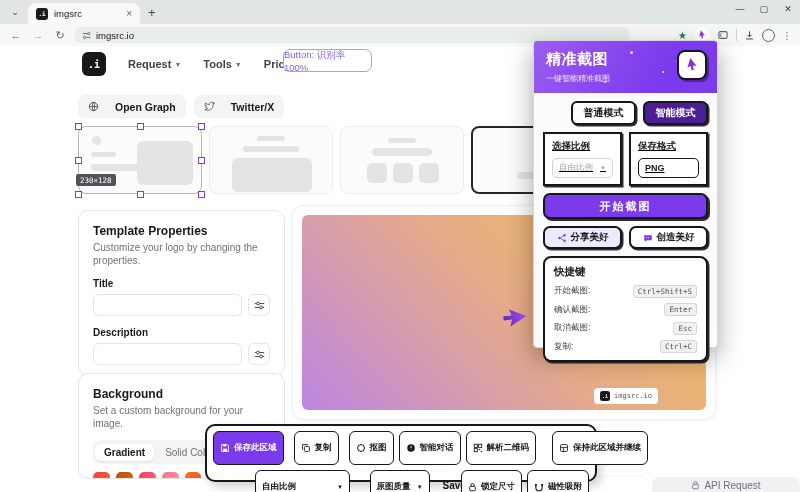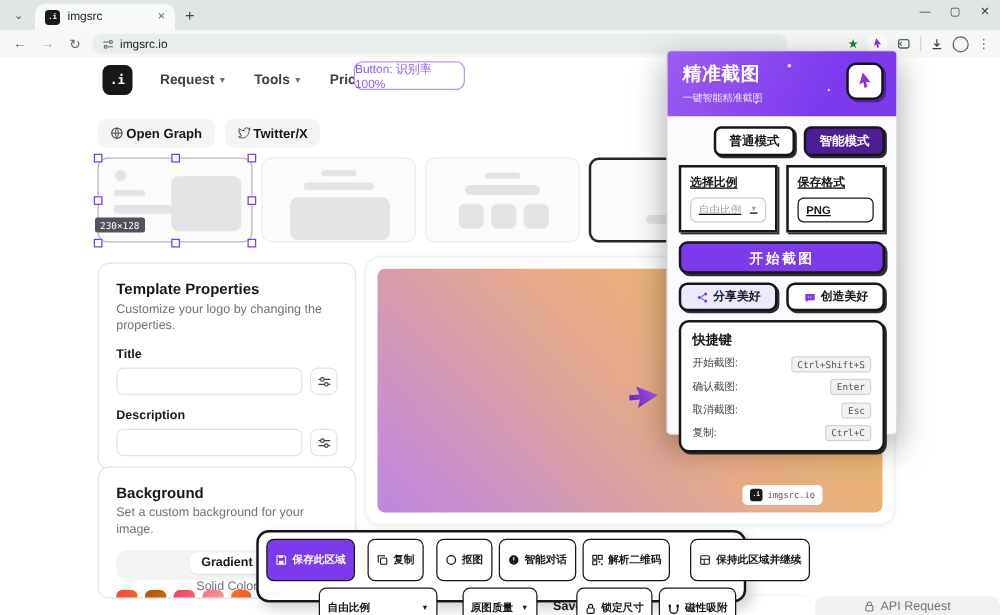--- a/index.html
+++ b/index.html
@@ -30,21 +30,21 @@
 
   
   .site { position:absolute; left:0; top:46px; width:800px; height:446px; background:#fff; }
   .site-header { position:absolute; left:82px; top:6px; display:flex; align-items:center; gap:22px; }
   .logo { width:24px; height:24px; background:#18181b; border-radius:6px; color:#fff; font-weight:bold; font-size:10px; display:flex; align-items:center; justify-content:center; font-family:"DejaVu Sans Mono",monospace; }
   .nav-item { font-size:11px; font-weight:bold; color:#3f3f46; display:flex; align-items:center; gap:3px; }
   .caret { font-size:7px; color:#71717a; }
   .cta-btn { position:absolute; left:283px; top:3px; width:89px; height:23px; border:1.5px solid #b794f6; border-radius:7px; color:#8b5cf6; font-size:9.5px; display:flex; align-items:center; justify-content:center; background:#fff; }
 
   .filters { position:absolute; left:78px; top:49px; display:flex; gap:8px; }
-  .filter-pill { height:23px; background:#f4f4f5; border-radius:7px; display:flex; align-items:center; gap:2px; padding:0 10px; font-size:10.5px; font-weight:bold; color:#18181b; }
+  .filter-pill { height:23px; background:#f4f4f5; border-radius:7px; display:flex; align-items:center; gap:16px; padding:0 10px; font-size:10.5px; font-weight:bold; color:#18181b; }
   .filter-pill .f-ic { color:#3f3f46; display:flex; }
 
   
   .thumbs { position:absolute; left:78px; top:80px; display:flex; gap:7px; }
   .thumb { width:124px; height:68px; background:#fbfbfc; border:1px solid #ededf0; border-radius:8px; position:relative; overflow:hidden; }
   .thumb.dark { border:2px solid #27272a; }
   .sh { background:#e4e4e7; position:absolute; border-radius:4px; }
   .sh.circ { border-radius:50%; }
   .thumb1-sel { border:1px solid #b6b6be; }
   .handles span { position:absolute; width:7px; height:7px; background:#fff; border:1.5px solid #7c3aed; }
@@ -52,21 +52,21 @@
 
   
   .panel-card { position:absolute; left:78px; width:207px; background:#fff; border:1px solid #e4e4e7; border-radius:10px; padding:13px 14px; }
   .pc-title { font-size:12px; font-weight:bold; color:#18181b; }
   .pc-sub { font-size:10px; color:#71717a; margin-top:4px; line-height:1.25; }
   .field-label { font-size:10px; font-weight:bold; color:#18181b; margin-top:11px; }
   .field-row { display:flex; gap:6px; margin-top:5px; }
   .tinput { flex:1; height:22px; border:1px solid #e4e4e7; border-radius:6px; background:#fff; }
   .adj-btn { width:22px; height:22px; border:1px solid #e4e4e7; border-radius:6px; background:#fff; display:flex; align-items:center; justify-content:center; color:#3f3f46; }
   .file-input { height:22px; border:1px solid #e4e4e7; border-radius:6px; margin-top:5px; display:flex; align-items:center; padding:0 10px; font-family:"DejaVu Sans Mono",monospace; font-size:9px; color:#18181b; }
-  .seg { margin-top:10px; height:24px; background:#f4f4f5; border-radius:8px; display:flex; align-items:center; padding:2px; gap:2px;flex-direction:column; }
+  .seg { margin-top:10px; height:24px; background:#f4f4f5; border-radius:8px; display:flex; align-items:center; padding:2px; gap:2px; }
   .seg-item { font-size:10px; color:#71717a; padding:3px 9px; border-radius:6px; }
   .seg-item.on { background:#fff; color:#18181b; font-weight:bold; box-shadow:0 1px 2px rgba(0,0,0,.08); }
   .swatch-row { display:flex; gap:6px; margin-top:8px; }
   .swatch { width:24px; height:20px; border-radius:5px; }
 
   
   .preview-card { position:absolute; left:292px; top:159px; width:424px; height:215px; background:#fff; border:1px solid #f0f0f1; border-radius:12px; box-shadow:0 1px 4px rgba(0,0,0,.06); padding:9px; }
   .preview-grad { width:100%; height:100%; border-radius:6px; background:linear-gradient(226deg,#ecc055 0%,#e6ab89 48%,#bd86e2 100%); position:relative; }
   .wm-badge { position:absolute; right:48px; bottom:6px; background:#fff; border-radius:4px; display:flex; align-items:center; gap:4px; padding:3px 6px; }
   .wm-logo { width:10px; height:10px; background:#18181b; border-radius:2.5px; color:#fff; font-size:5px; font-weight:bold; display:flex; align-items:center; justify-content:center; font-family:"DejaVu Sans Mono",monospace; }

